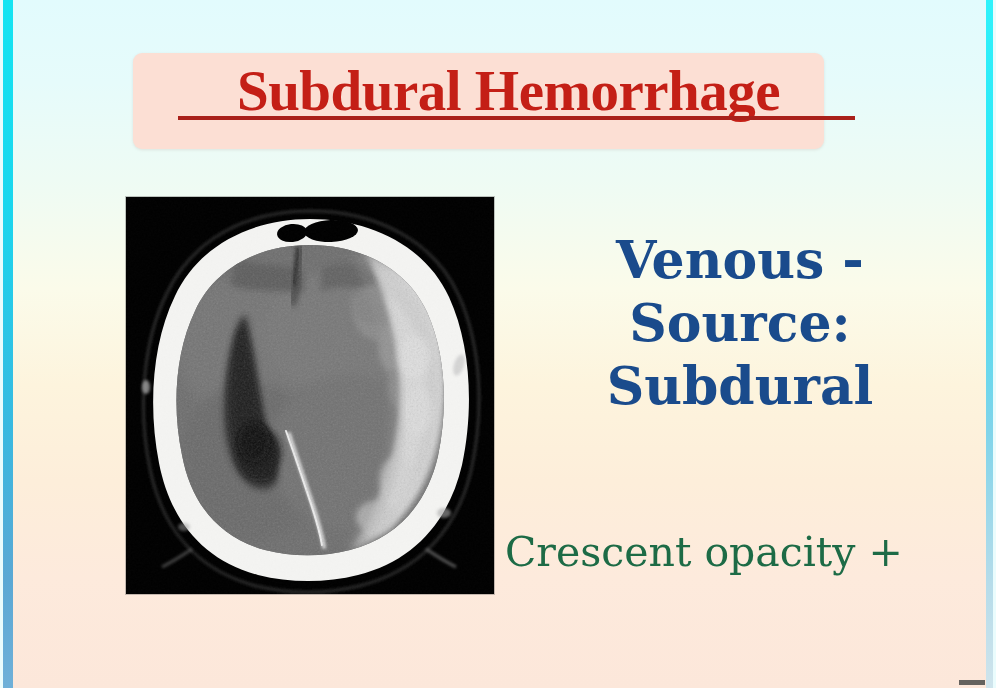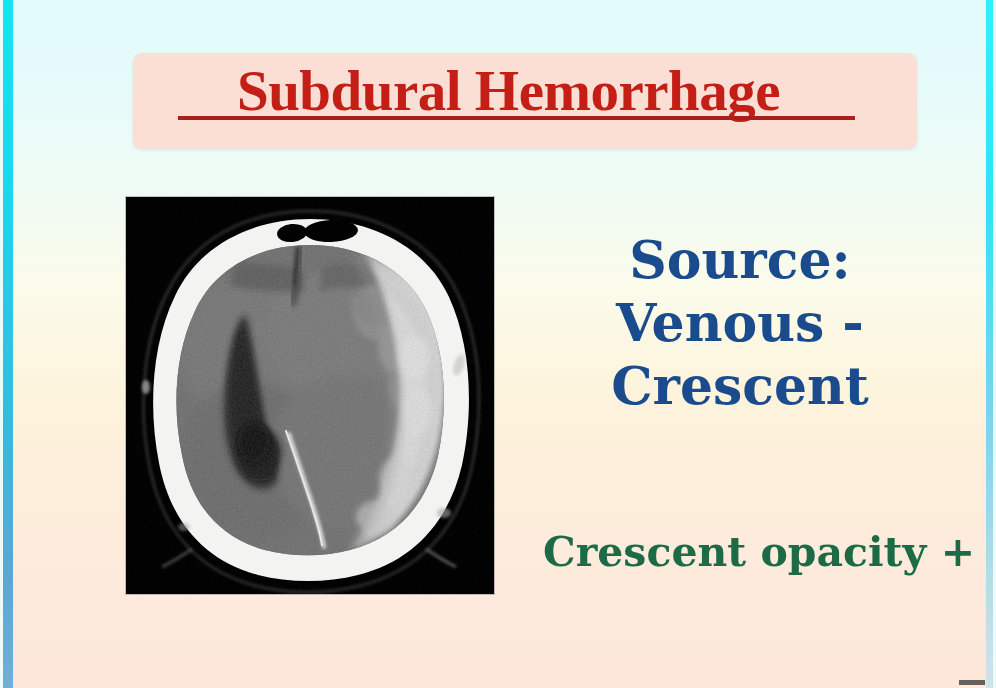--- a/index.html
+++ b/index.html
@@ -49,21 +49,21 @@
     width: 3px;
     background: #eafcfd;
   }
   .edge-pad.r { left: auto; right: 0; width: 3px; }
 
   
   #title-plate {
     position: absolute;
     left: 133px;
     top: 53px;
-    width: 784px;
+    width: 691px;
     height: 96px;
     background: #fcdfd4;
     border-radius: 9px;
     box-shadow: 0 1px 3px rgba(150,120,110,0.18);
   }
   #title-text {
     position: absolute;
     left: 0;
     top: 0;
     width: 751px;
@@ -110,25 +110,25 @@
     font-weight: bold;
     font-family: "DejaVu Serif", serif;
   }
   #source-block .ln { display: block; white-space: nowrap; }
 
   #crescent-line {
     position: absolute;
     left: 505px;
     top: 526px;
     width: 470px;
-    text-align: right;
+    text-align: left;
     color: #1d6b46;
     font-size: 41px;
     line-height: 52px;
-    font-weight: bold;
+    font-weight: normal;
     font-family: "DejaVu Serif", serif;
     white-space: nowrap;
   }
 
   #corner-mark {
     position: absolute;
     right: 11px;
     bottom: 3px;
     width: 26px;
     height: 5px;
@@ -319,22 +319,22 @@
         <ellipse cx="58" cy="330" rx="6" ry="4" fill="#9e9e9e" opacity="0.5"></ellipse>
         <path d="M300 352 C 312 360, 322 366, 330 370" stroke="#7a7a7a" stroke-width="3" fill="none" opacity="0.7"></path>
         <path d="M66 352 C 54 360, 44 366, 36 370" stroke="#6f6f6f" stroke-width="3" fill="none" opacity="0.6"></path>
       </g>
 
       <rect x="0" y="0" width="368" height="397" filter="url(#brainNoise)" opacity="0.05"></rect>
     </svg>
   </div>
 
   <div id="source-block">
+    <span class="ln">Venous -</span>
     <span class="ln">Source:</span>
-    <span class="ln">Venous -</span>
-    <span class="ln">Crescent</span>
+    <span class="ln">Subdural</span>
   </div>
 
   <div id="crescent-line">Crescent opacity +</div>
 
   <div id="corner-mark"></div>
 
 </div>
 
 </body></html>

